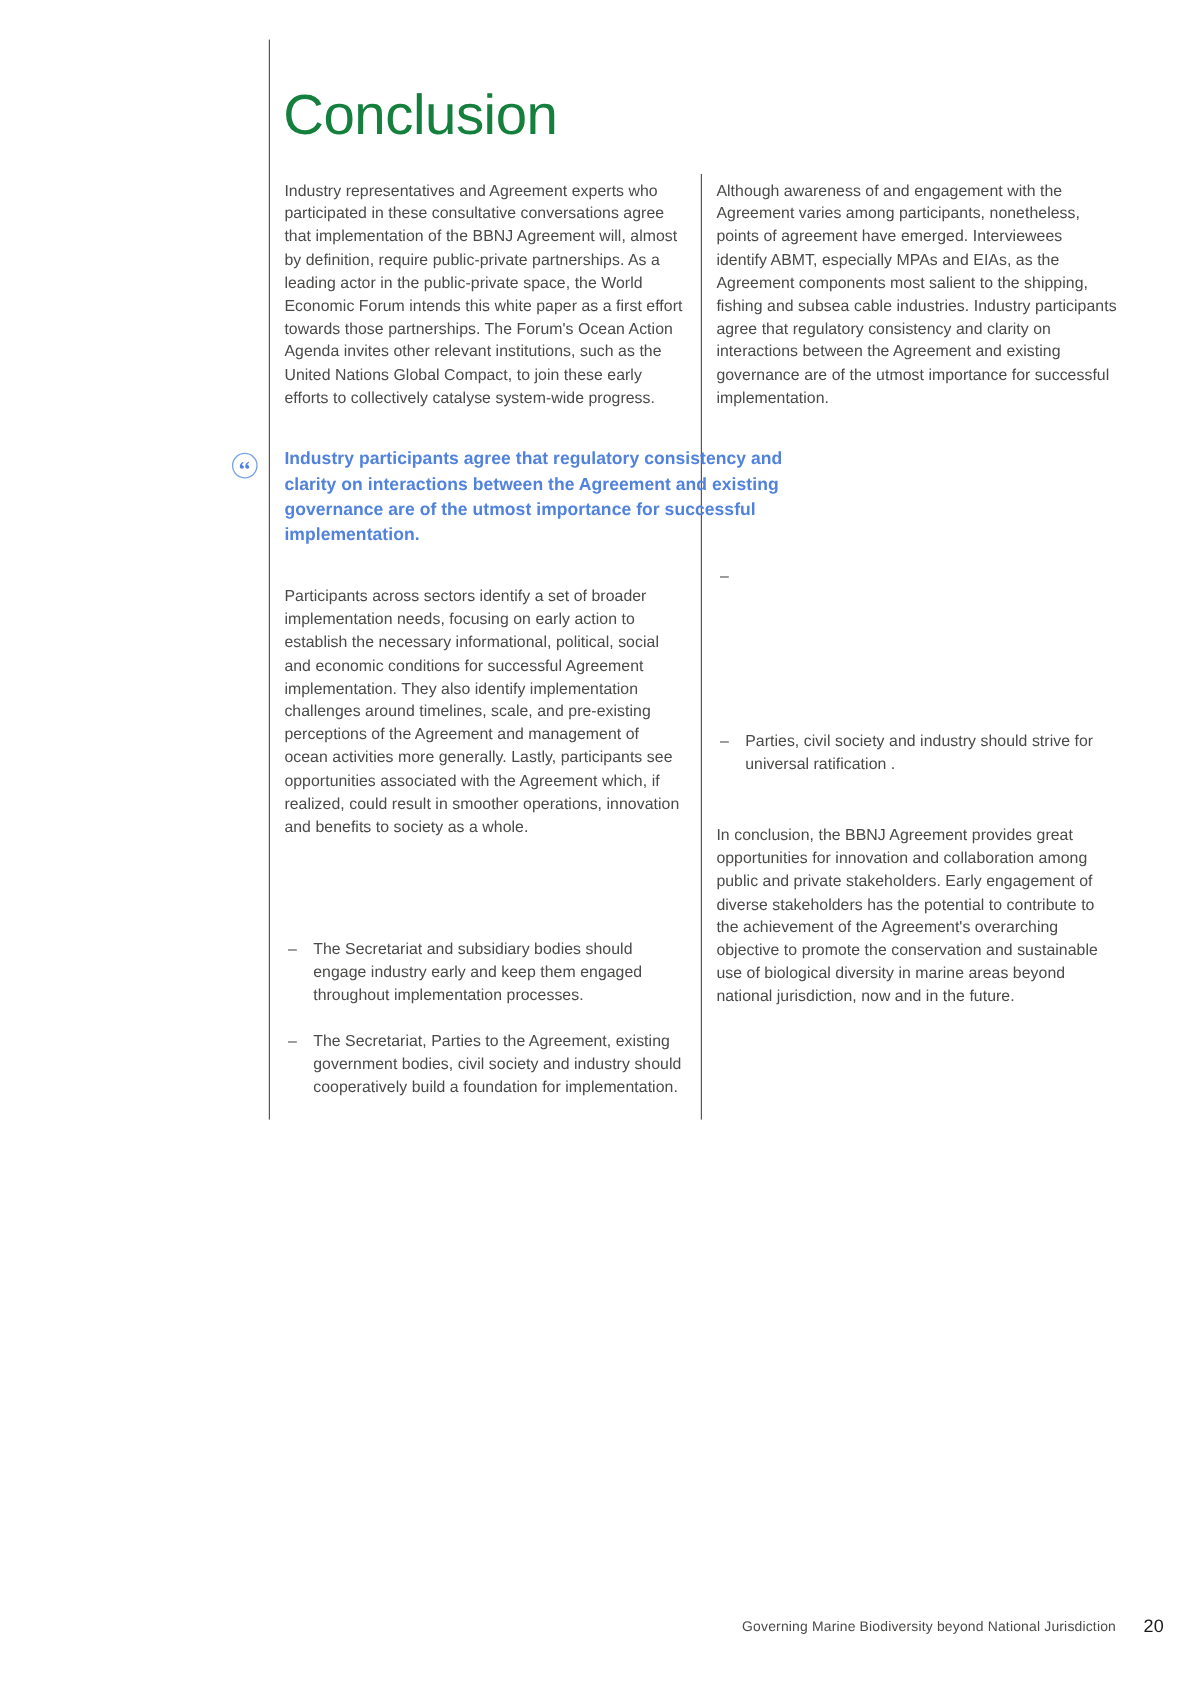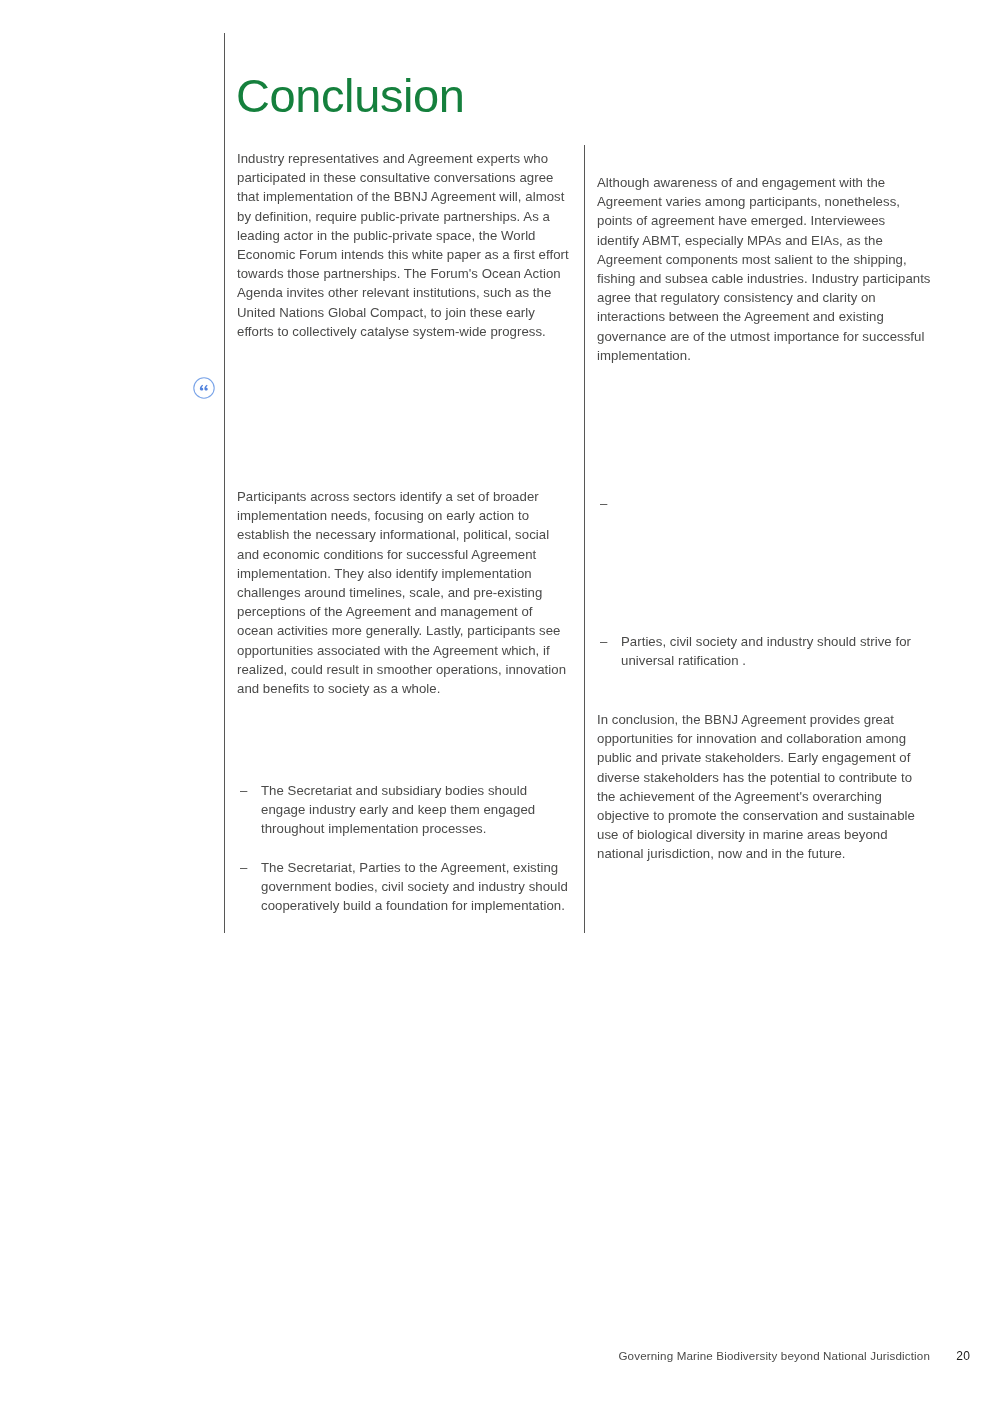--- a/index.html
+++ b/index.html
@@ -54,21 +54,21 @@
   
   .col {
     position: absolute;
     width: 334px;
     font-size: 13.2px;
     line-height: 19.2px;
     color: #4a4a49;
     letter-spacing: 0.05px;
   }
   .col-left  { left: 237px; }
-  .col-right { left: 597px; margin-top: 24px; }
+  .col-right { left: 597px; }
 
   .blk-l1 { top: 149px; }
   .blk-l2 { top: 467px; margin-top: 20px; }
   .blk-l3 { top: 705px; }
   .blk-l4 { top: 781px; }
   .blk-l5 { top: 858px; }
 
   .blk-r1 { top: 149px; }
   .blk-r2 { top: 470px; }
   .blk-r3 { top: 608px; }
@@ -130,21 +130,21 @@
     font-size: 11.6px;
     line-height: 18px;
     color: #4a4a49;
     letter-spacing: 0.15px;
     text-align: left;
   }
   .footer-page {
     position: absolute;
     right: 22px;
     top: 0;
-    font-size: 12px;
+    font-size: 15px;
     line-height: 18px;
     color: #1a1a18;
     letter-spacing: 0.15px;
   }
 </style>
 </head>
 <body>
 
 <div class="page">
 
@@ -173,20 +173,21 @@
       <li><span class="dash">–</span><span>The Secretariat, Parties to the Agreement, existing government bodies, civil society and industry should cooperatively build a foundation for implementation.</span></li>
     </ul>
   </div>
 
   <div class="quote-badge">
     <svg width="24" height="24" viewBox="0 0 24 24" aria-hidden="true">
       <circle cx="12" cy="12" r="10.2" fill="none" stroke="#7aa4e8" stroke-width="1.1"></circle>
       <path d="M7.4 14.6c-1.0 0-1.75-0.78-1.75-1.88 0-1.5 1.05-3.0 2.6-3.9l0.62 0.86c-0.86 0.56-1.4 1.2-1.55 1.78 0.95 0.06 1.72 0.83 1.72 1.78 0 0.78-0.66 1.36-1.64 1.36zm4.5 0c-1.0 0-1.75-0.78-1.75-1.88 0-1.5 1.05-3.0 2.6-3.9l0.62 0.86c-0.86 0.56-1.4 1.2-1.55 1.78 0.95 0.06 1.72 0.83 1.72 1.78 0 0.78-0.66 1.36-1.64 1.36z" fill="#5182dd" transform="translate(2.2,0)"></path>
     </svg>
   </div>
+  <div class="pullquote">Industry participants agree that regulatory consistency and clarity on interactions between the Agreement and existing governance are of the utmost importance for successful implementation.</div>
 
   <div class="col col-right blk-r1">
     <p class="para">Although awareness of and engagement with the Agreement varies among participants, nonetheless, points of agreement have emerged. Interviewees identify ABMT, especially MPAs and EIAs, as the Agreement components most salient to the shipping, fishing and subsea cable industries. Industry participants agree that regulatory consistency and clarity on interactions between the Agreement and existing governance are of the utmost importance for successful implementation.</p>
   </div>
 
   <div class="col col-right blk-r2">
     <ul class="dashlist">
       <li><span class="dash">–</span></li>
     </ul>
   </div>

